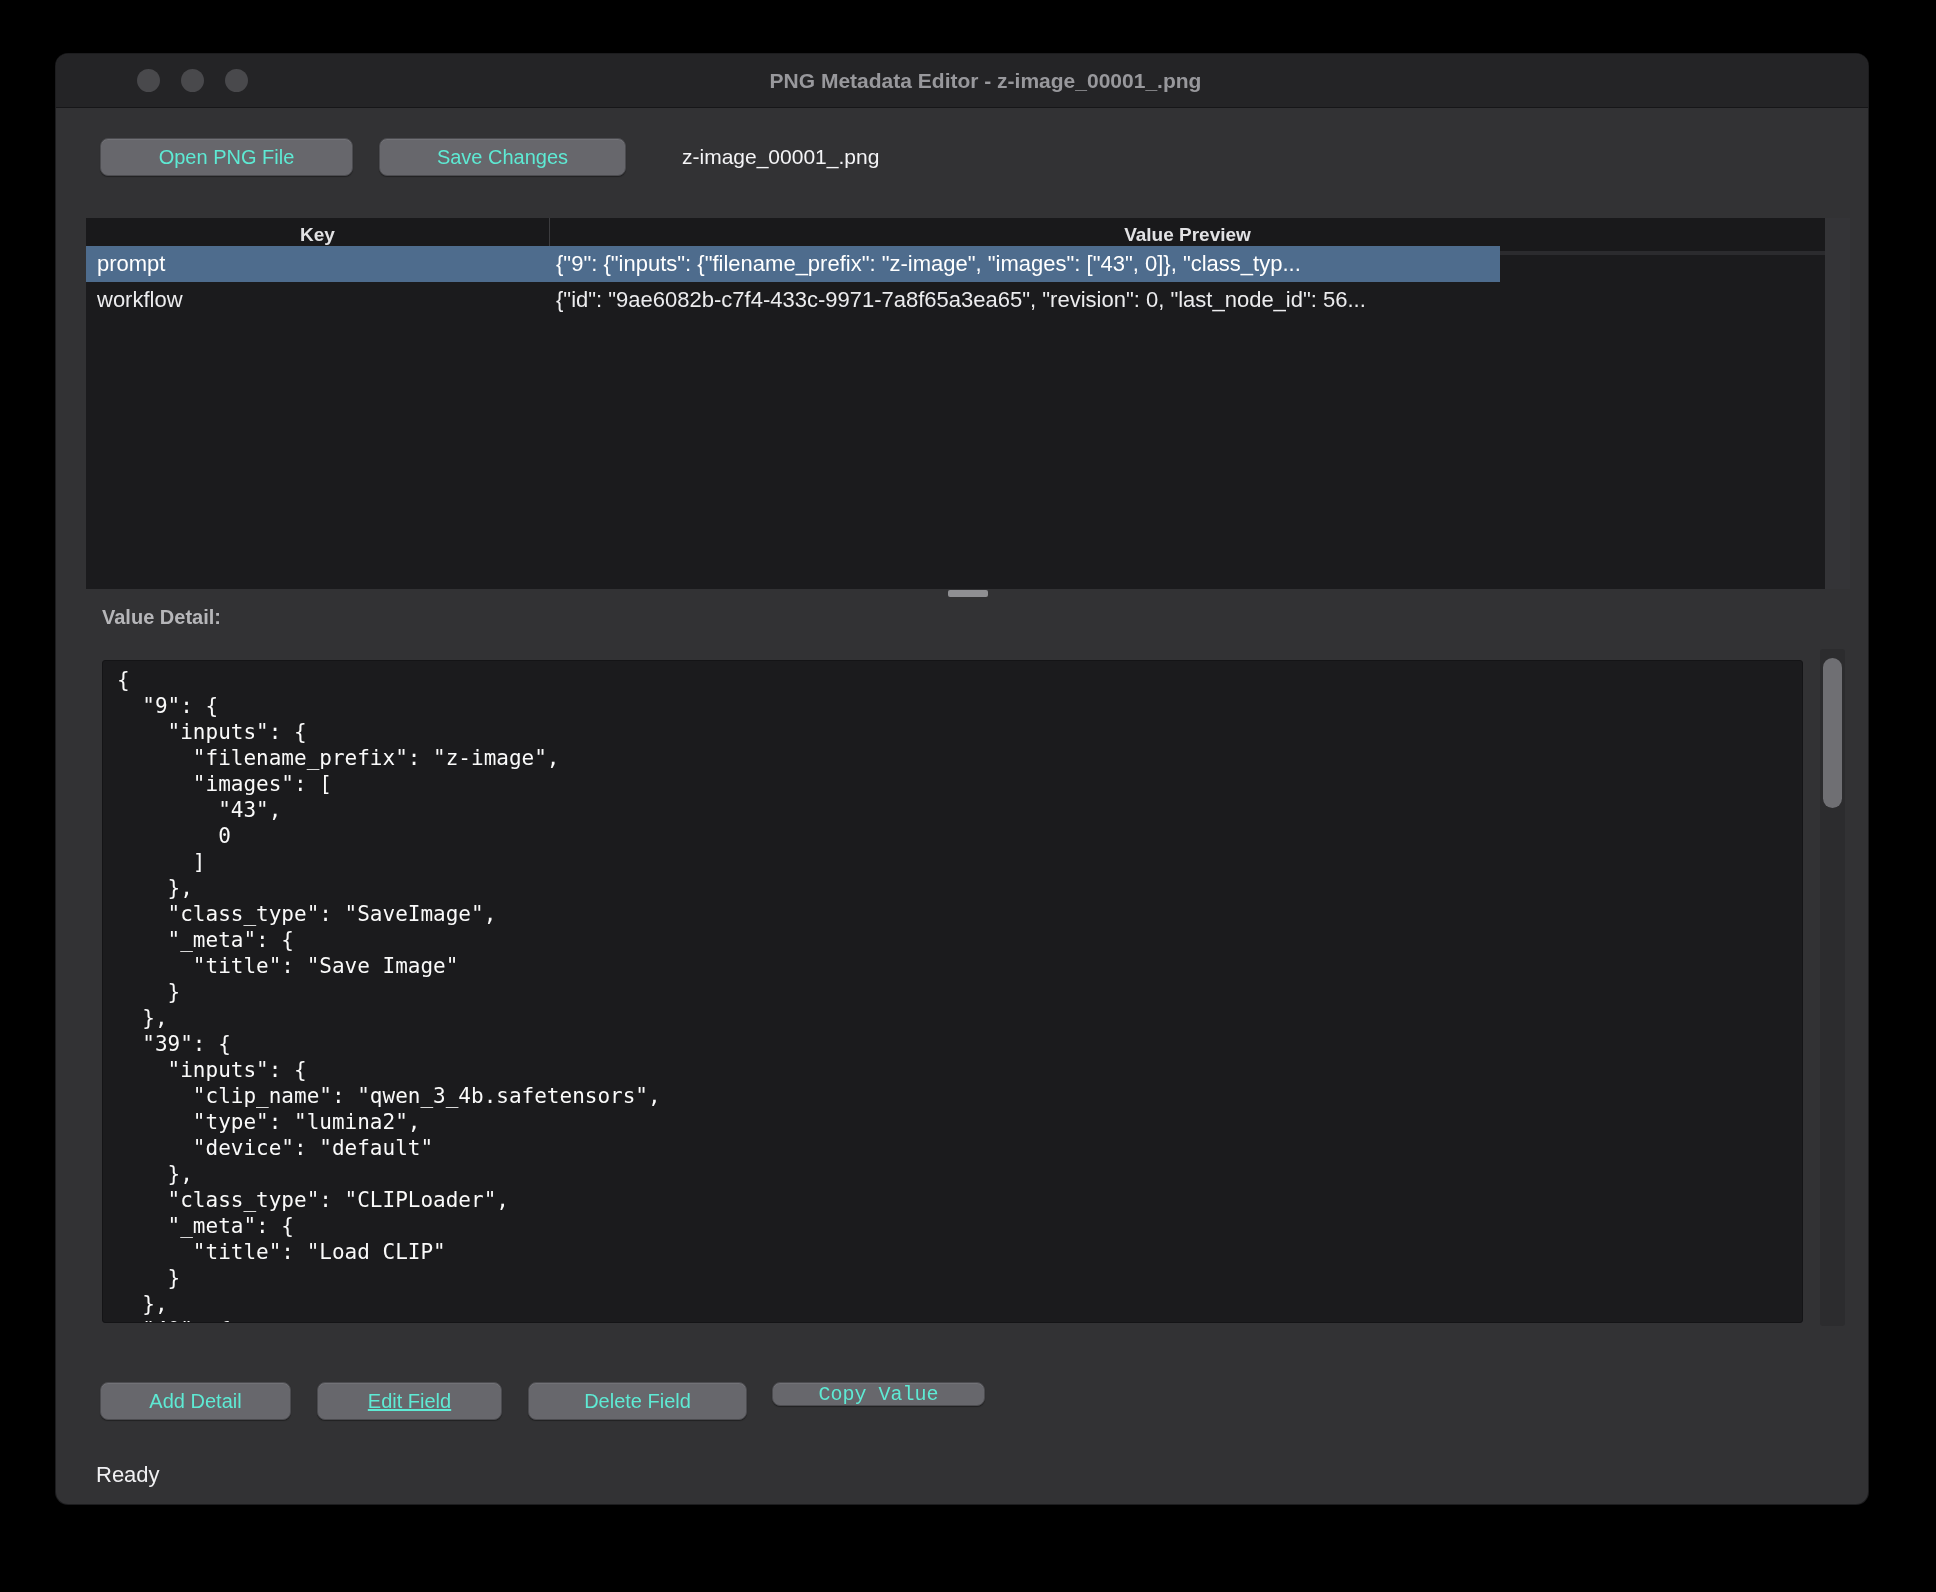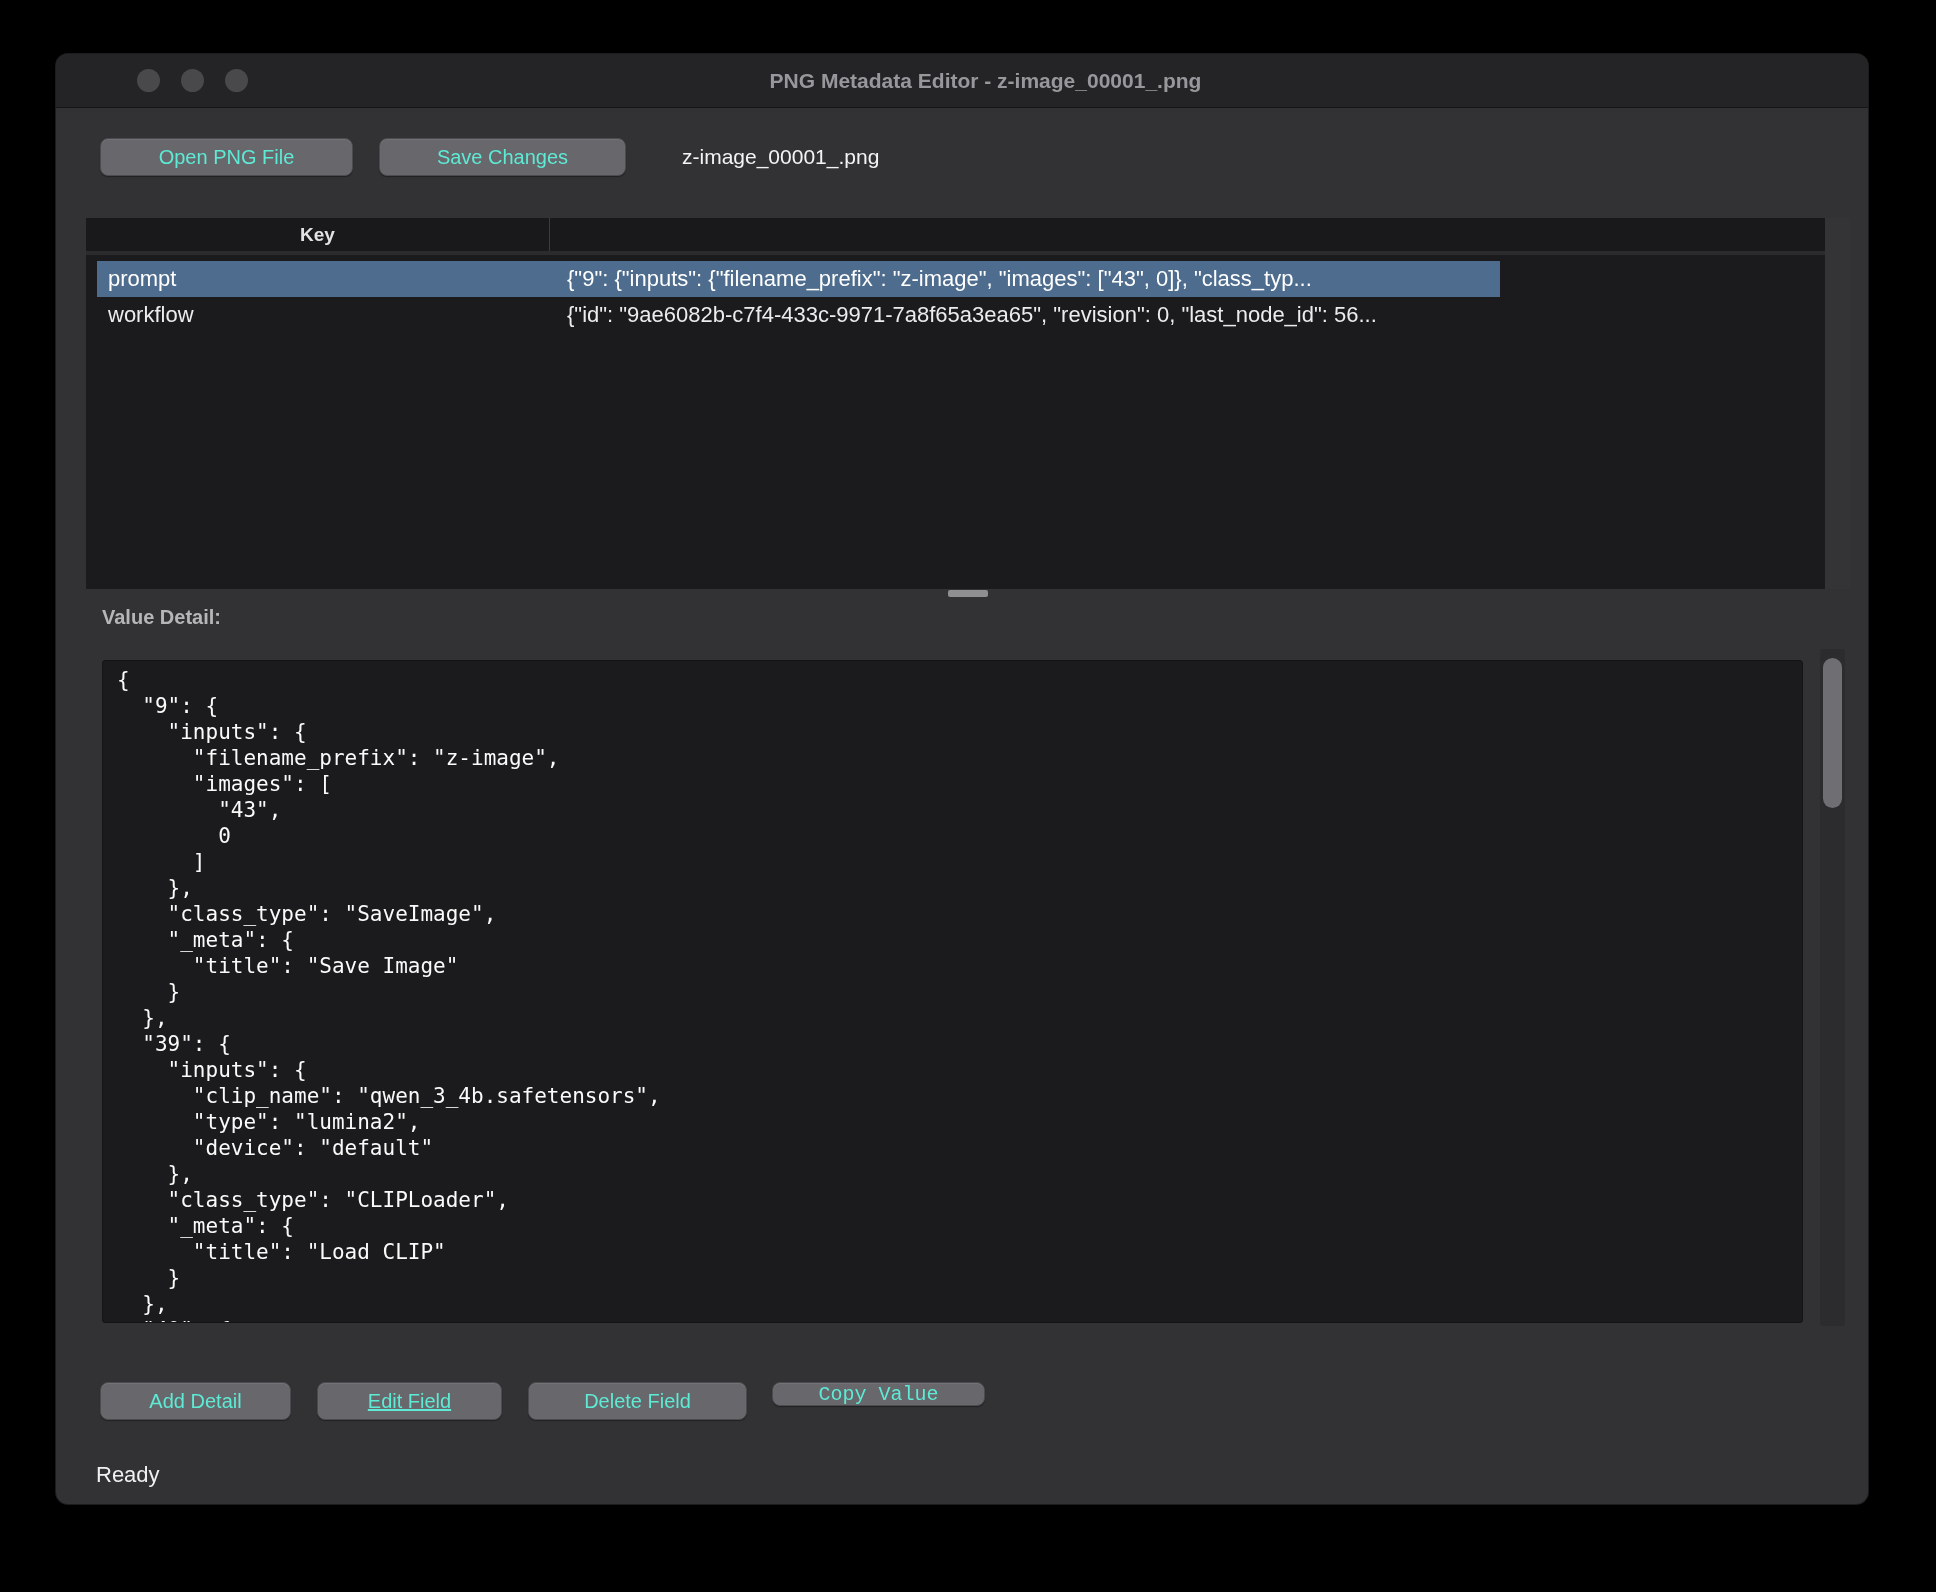--- a/index.html
+++ b/index.html
@@ -32,21 +32,21 @@
   
   .kv-table { position:absolute; left:30px; top:164px; width:1764px; height:371px;
               background:#1b1b1d; }
   .kv-gutter { position:absolute; right:0; top:0; width:25px; height:100%; background:#343437; }
   .kv-header { position:absolute; left:0; top:0; width:1739px; height:37px;
                background:#19191b; border-bottom:4px solid #2b2b2e; display:flex; }
   .kv-header .col-key { width:464px; border-right:1px solid #3c3c3f;
                         display:flex; align-items:center; justify-content:center; }
   .kv-header .col-val { flex:1; display:flex; align-items:center; justify-content:center; }
   .kv-header span { color:#e2e2e4; font-size:19px; font-weight:600; }
-  .kv-rows { position:absolute; left:0; top:43px; width:1414px;padding-left:11px; }
+  .kv-rows { position:absolute; left:0; top:28px; width:1414px; }
   .kv-row { display:flex; height:36px; align-items:center; color:#ececee; font-size:22px;
             overflow:hidden; }
   .kv-row.selected { background:#4e6c8d; color:#ffffff; }
   .kv-row .cell-key { width:464px; padding-left:11px; flex:none; white-space:nowrap; }
   .kv-row .cell-val { flex:1; padding-left:6px; white-space:nowrap; overflow:hidden; }
 
   
   .splitter { position:absolute; left:892px; top:536px; width:40px; height:7px;
               background:#8f8f92; border-radius:2px; }
 
@@ -86,20 +86,23 @@
 
   <div class="btn btn-open">Open PNG File</div>
   <div class="btn btn-save">Save Changes</div>
   <div class="toolbar-filename">z-image_00001_.png</div>
 
   <div class="kv-table">
     <div class="kv-gutter"></div>
     <div class="kv-header">
       <div class="col-key">
         <span>Key</span>
+      </div>
+      <div class="col-val">
+        <span>Value Preview</span>
       </div>
     </div>
     <div class="kv-rows">
       <div class="kv-row selected">
         <div class="cell-key">prompt</div>
         <div class="cell-val">{"9": {"inputs": {"filename_prefix": "z-image", "images": ["43", 0]}, "class_typ...</div>
       </div>
       <div class="kv-row">
         <div class="cell-key">workflow</div>
         <div class="cell-val">{"id": "9ae6082b-c7f4-433c-9971-7a8f65a3ea65", "revision": 0, "last_node_id": 56...</div>

